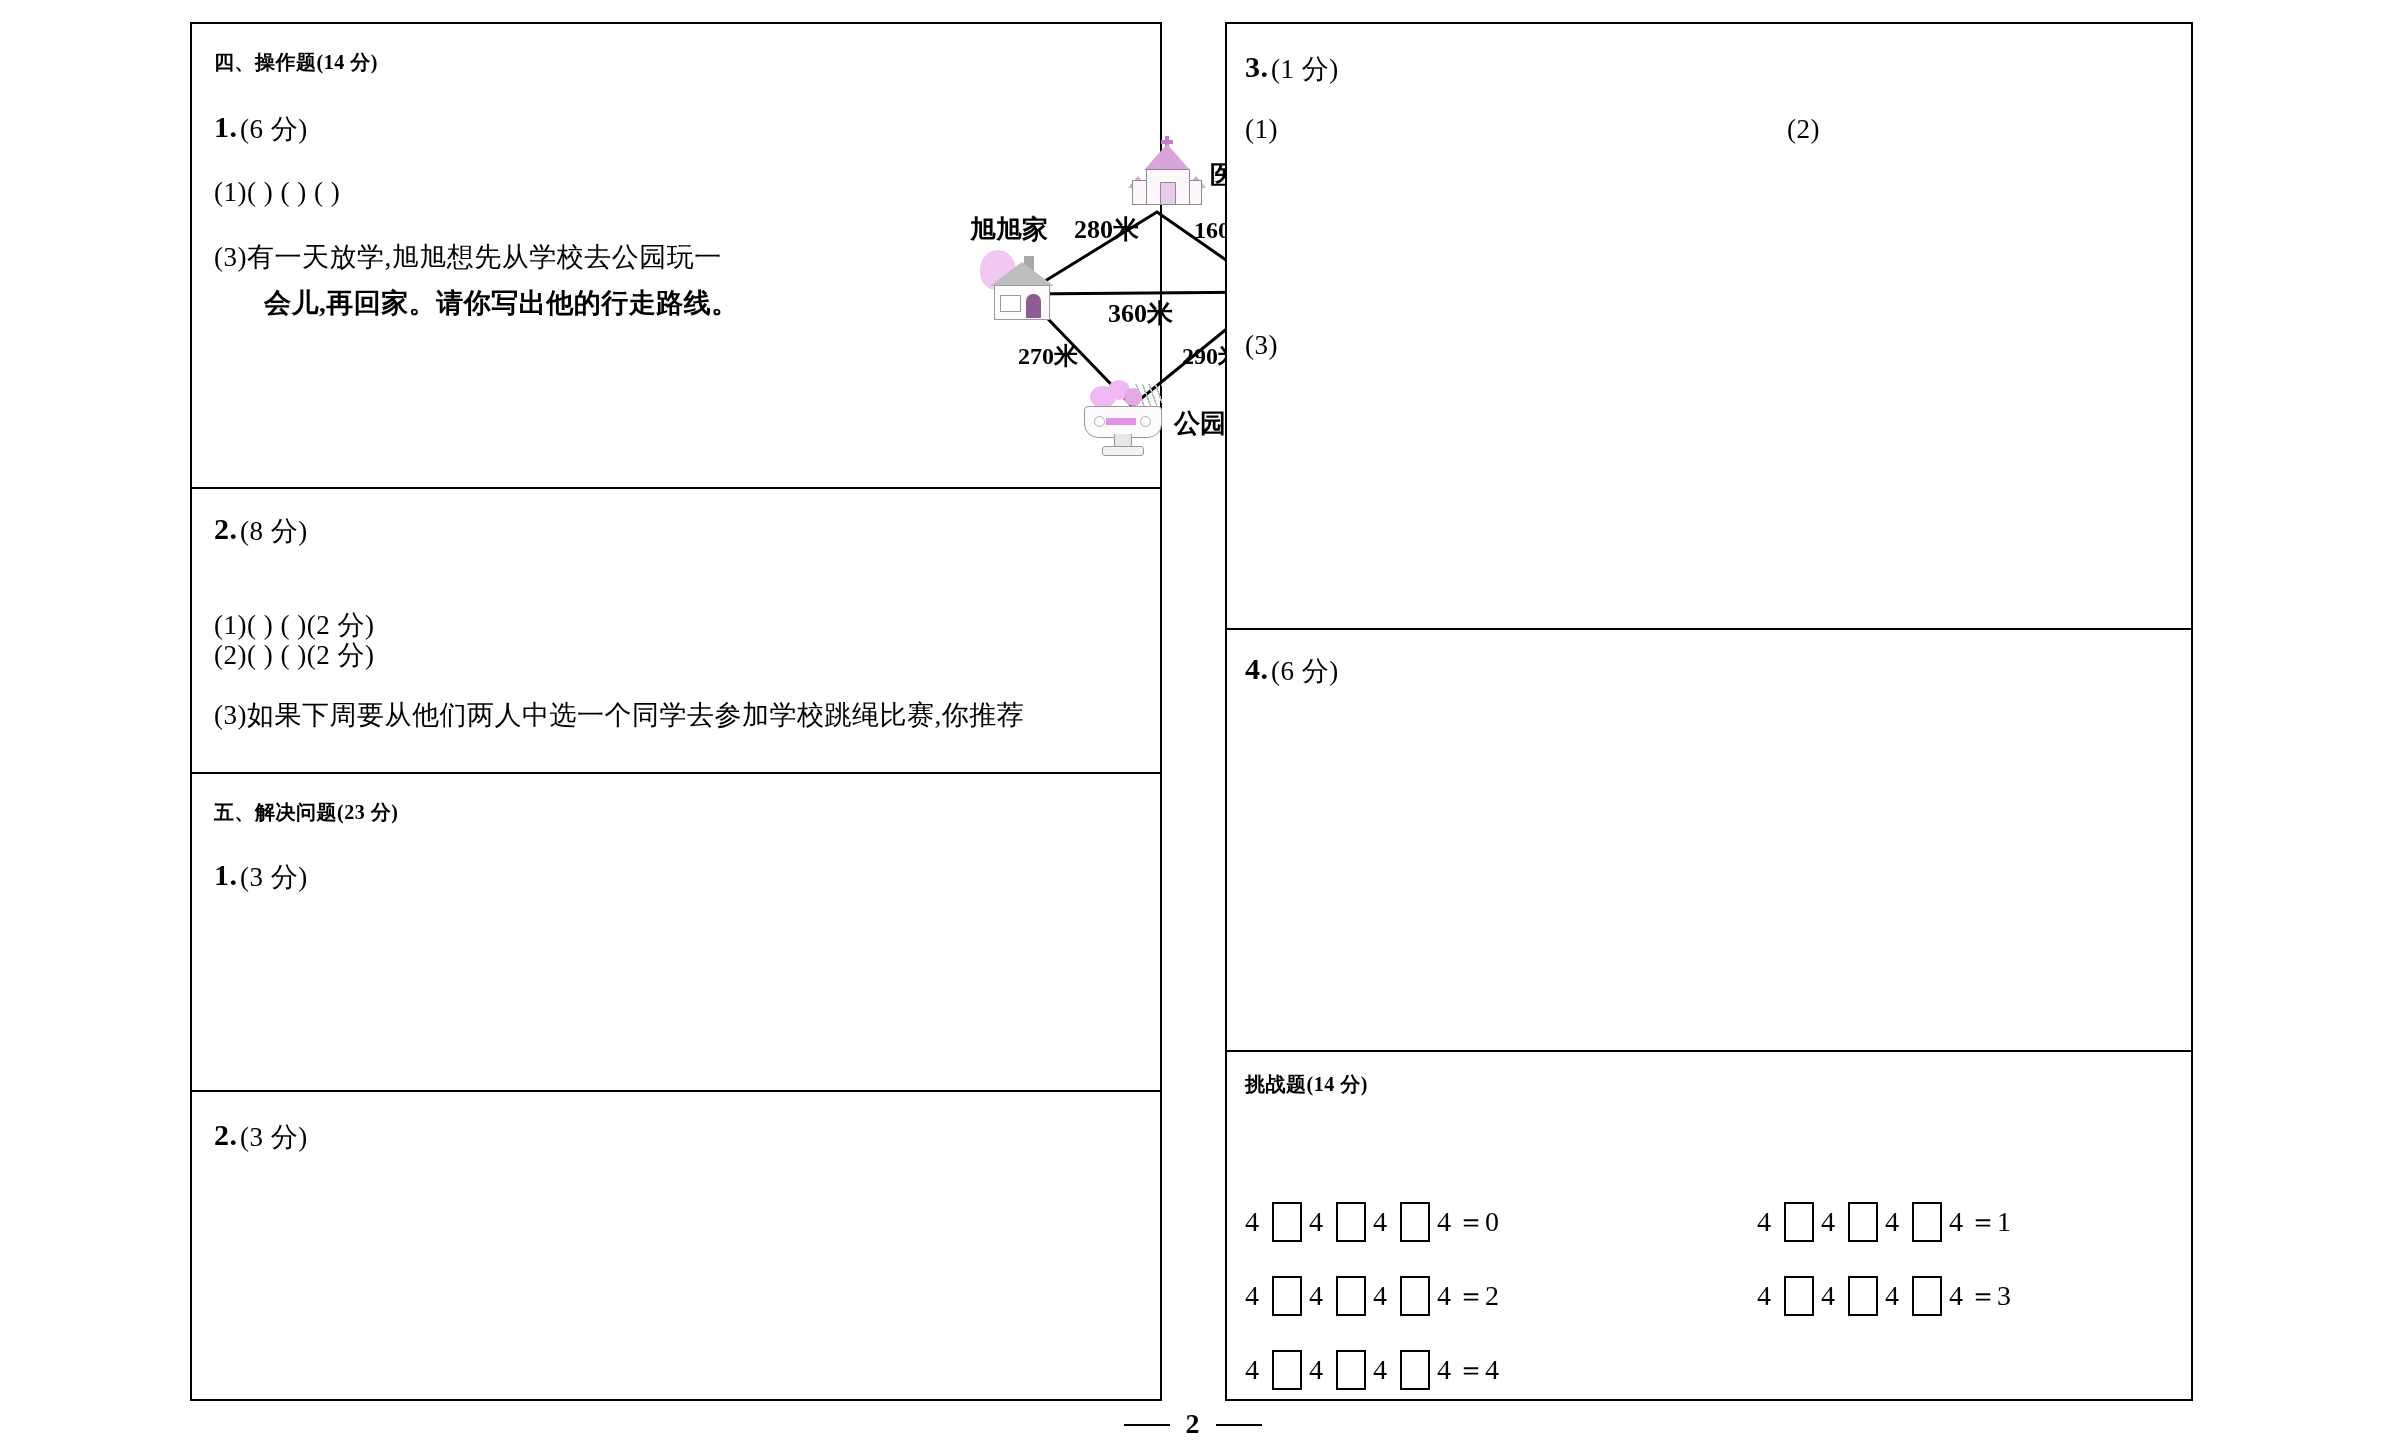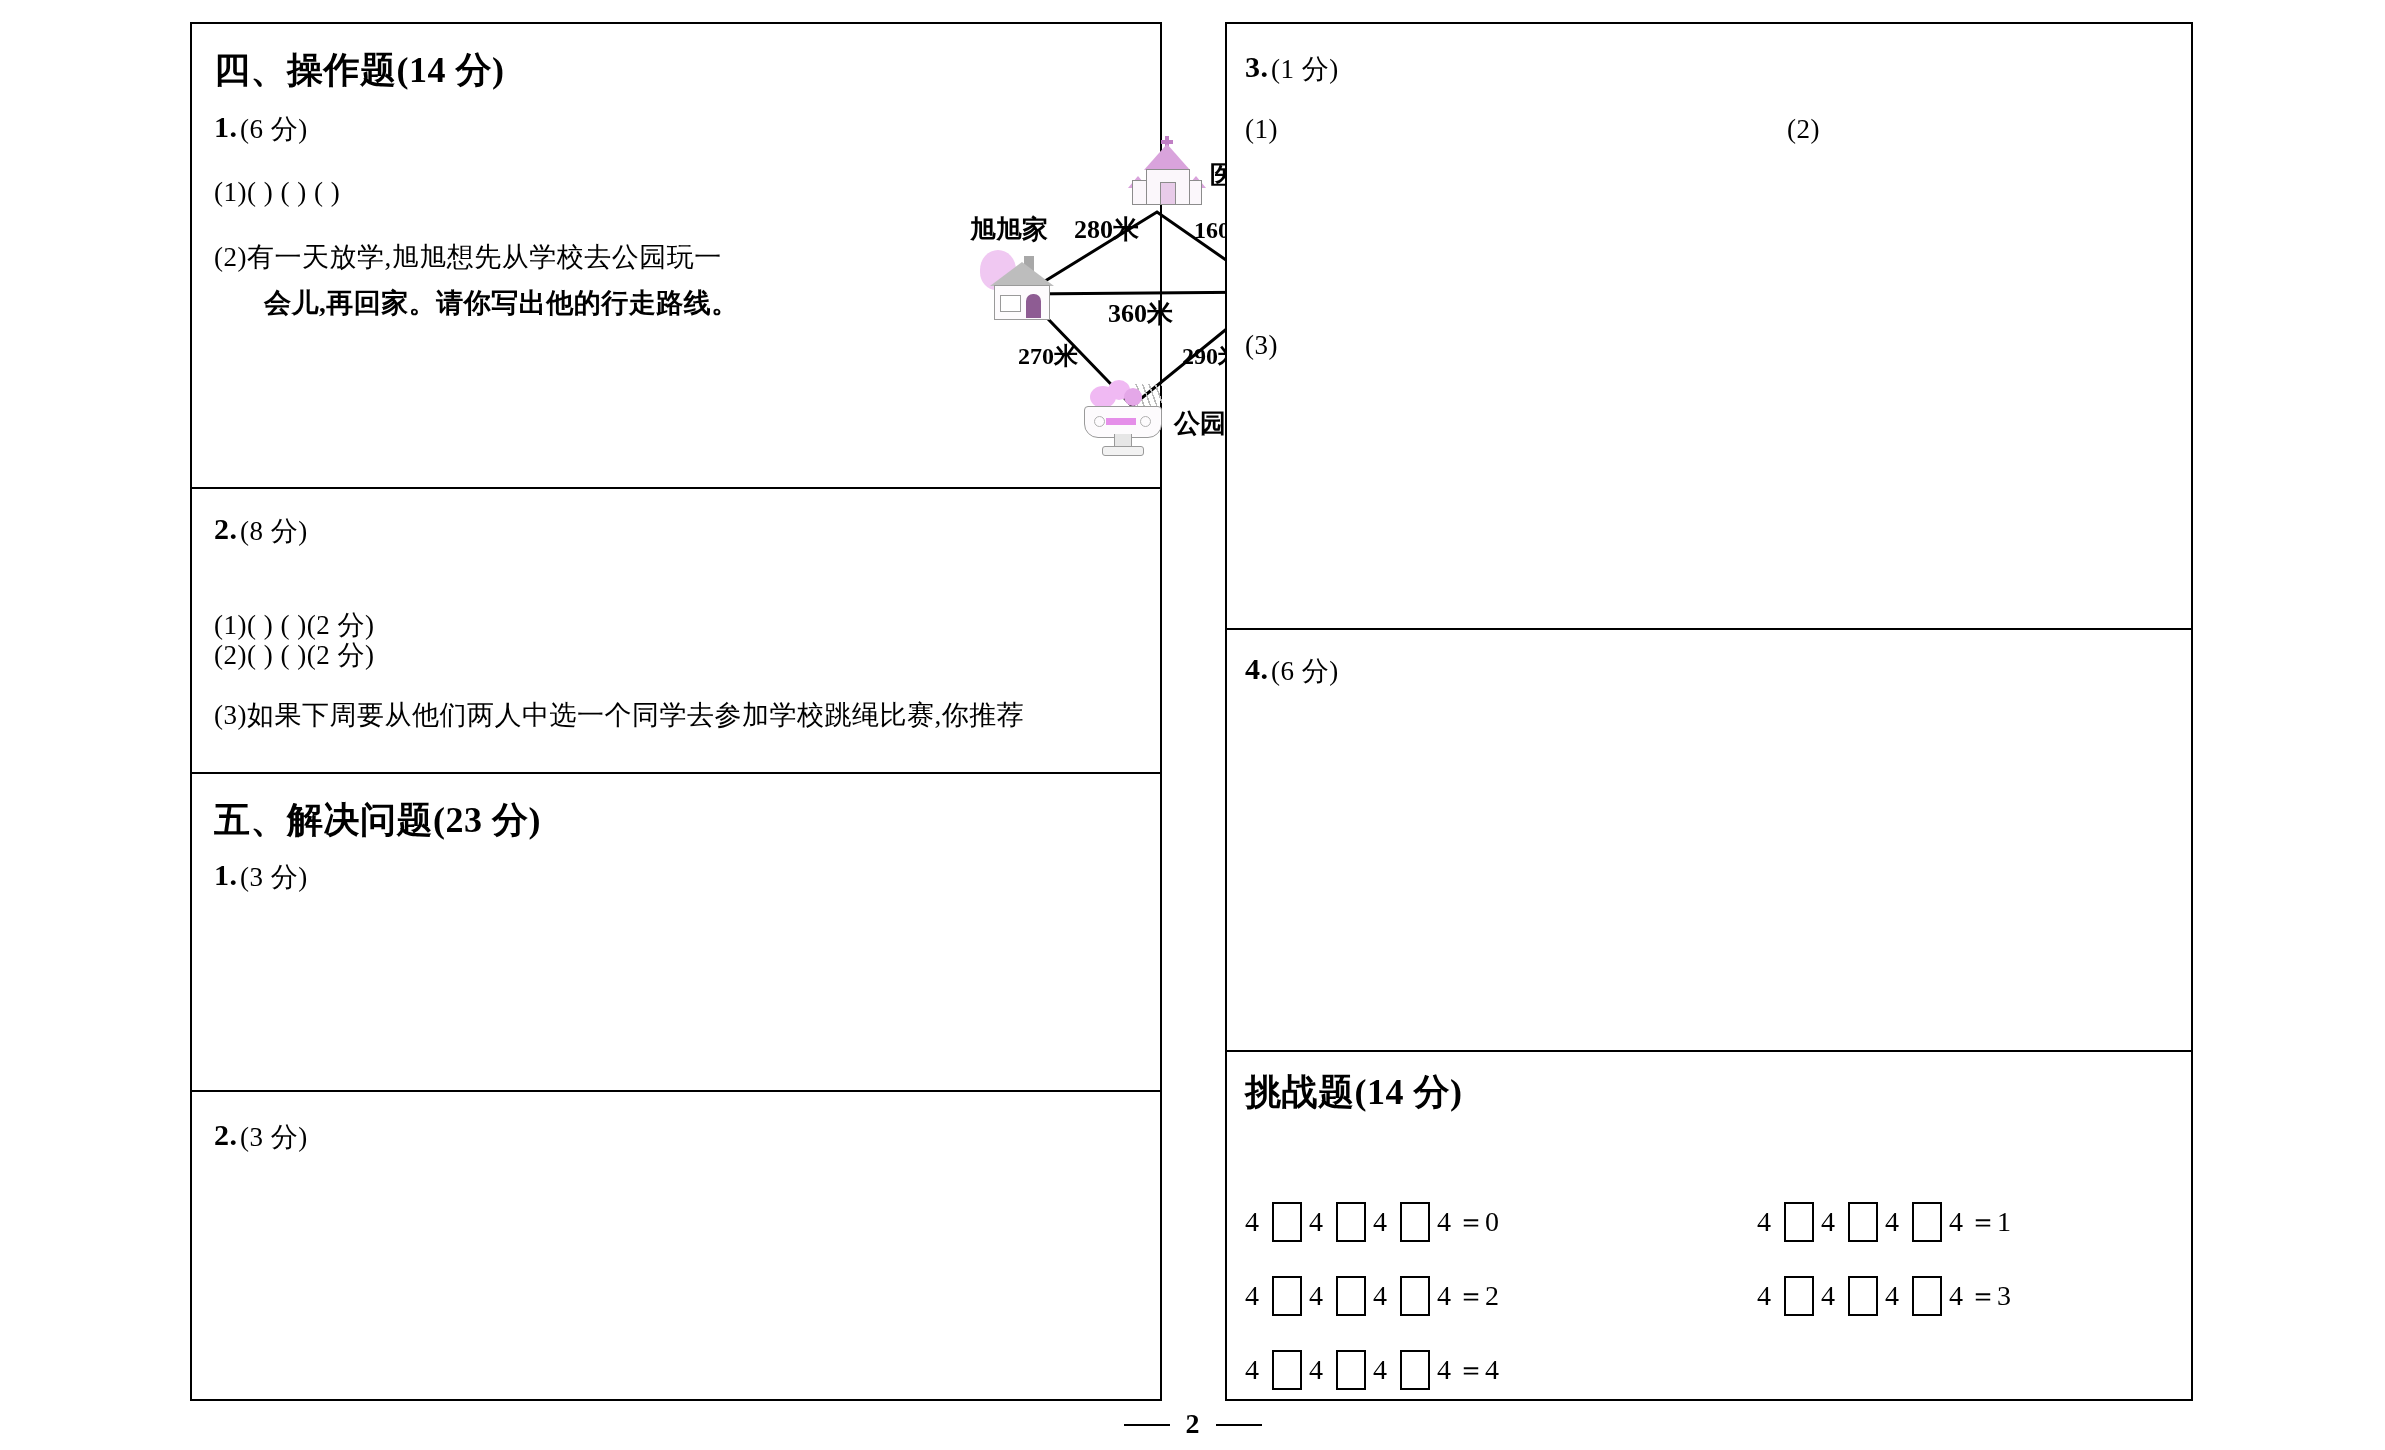--- a/index.html
+++ b/index.html
@@ -45,21 +45,21 @@
     white-space: nowrap;
     font-size: 27px;
     line-height: 1;
     letter-spacing: .5px;
   }
   .cn {
     font-family: "Liberation Serif", "DejaVu Serif", serif;
   }
   .hd {
     font-weight: bold;
-    font-size: 36px;
+    font-size: 20px;
   }
   .num-b {
     font-weight: bold;
   }
 
   
   .ul {
     display: inline-block;
     border-bottom: 2px solid #000;
     height: 1.05em;
@@ -270,21 +270,21 @@
     <div class="hr" style="top:748px;"></div>
     <div class="hr" style="top:1066px;"></div>
 
     <div class="t hd cn" style="left:22px; top:28px;">四、操作题(14 分)</div>
 
     <div class="t num-b" style="left:22px; top:88px; font-size:30px;">1.</div>
     <div class="t cn" style="left:48px; top:92px;">(6 分)</div>
 
     <div class="t cn" style="left:22px; top:155px;">(1)(           )  (           )  (           )</div>
 
-    <div class="t cn" style="left:22px; top:220px;">(2)有一天放学,旭旭想先从学校去公园玩一</div>
+    <div class="t cn" style="left:22px; top:220px;">(3)有一天放学,旭旭想先从学校去公园玩一</div>
     <div class="t cn" style="left:72px; top:266px;font-weight:bold;">会儿,再回家。请你写出他的行走路线。</div>
 
     <div class="map">
 
       <svg width="380" height="310" viewBox="0 0 380 310">
 
         <polygon points="42,150 175,68 290,148 150,262" fill="none" stroke="#000" stroke-width="3"></polygon>
         <line x1="42" y1="150" x2="290" y2="148" stroke="#000" stroke-width="3"></line>
       </svg>
 

